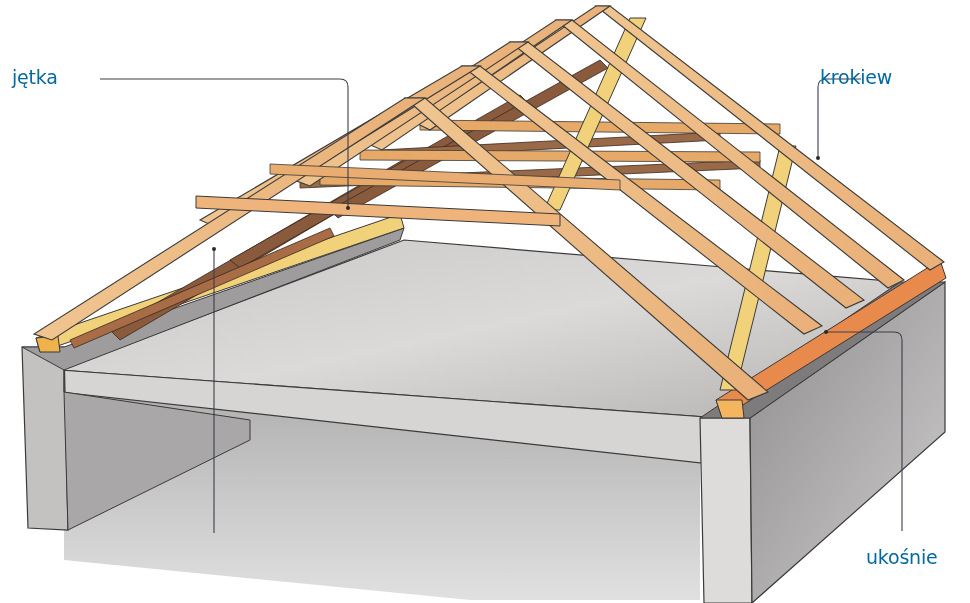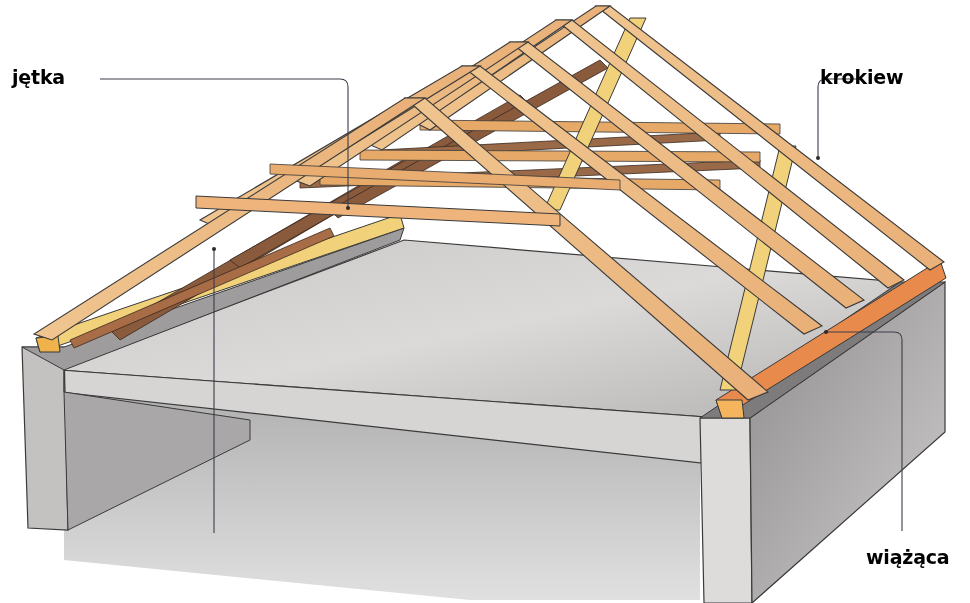--- a/index.html
+++ b/index.html
@@ -1,22 +1,22 @@
 <!DOCTYPE html>
 <html><head>
 <meta charset="utf-8">
 <style>
   html, body { margin: 0; padding: 0; background: #ffffff; }
   body { width: 970px; height: 603px; overflow: hidden; position: relative; font-family: "DejaVu Sans", sans-serif; }
   #stage { position: absolute; left: 0; top: 0; width: 970px; height: 603px; }
   .label {
     position: absolute;
-    color: #000000;
+    color: #0369a1;
     font-family: "DejaVu Sans", sans-serif;
-    font-weight: 700;
+    font-weight: 400;
     white-space: nowrap;
     letter-spacing: -0.2px;
   }
   #lbl-jetka { left: 12px; top: 66px; font-size: 19px; }
   #lbl-krokiew { left: 820px; top: 66px; font-size: 19px; }
   #lbl-wiatrownica { left: 108px; top: 536px; font-size: 18.5px; line-height: 28px; }
   #lbl-murlata { left: 866px; top: 546px; font-size: 19px; }
 </style>
 </head>
 <body>
@@ -121,13 +121,13 @@
     <circle cx="818" cy="158" r="2"></circle>
     <circle cx="214" cy="249" r="2"></circle>
     <circle cx="826" cy="332" r="2"></circle>
   </g>
 </svg>
 
 <span id="lbl-jetka" class="label">jętka</span>
 <span id="lbl-krokiew" class="label">krokiew</span>
 <div id="lbl-wiatrownica" class="label">
 </div>
-<span id="lbl-murlata" class="label">wiążąca</span>
+<span id="lbl-murlata" class="label">ukośnie</span>
 
 </body></html>

